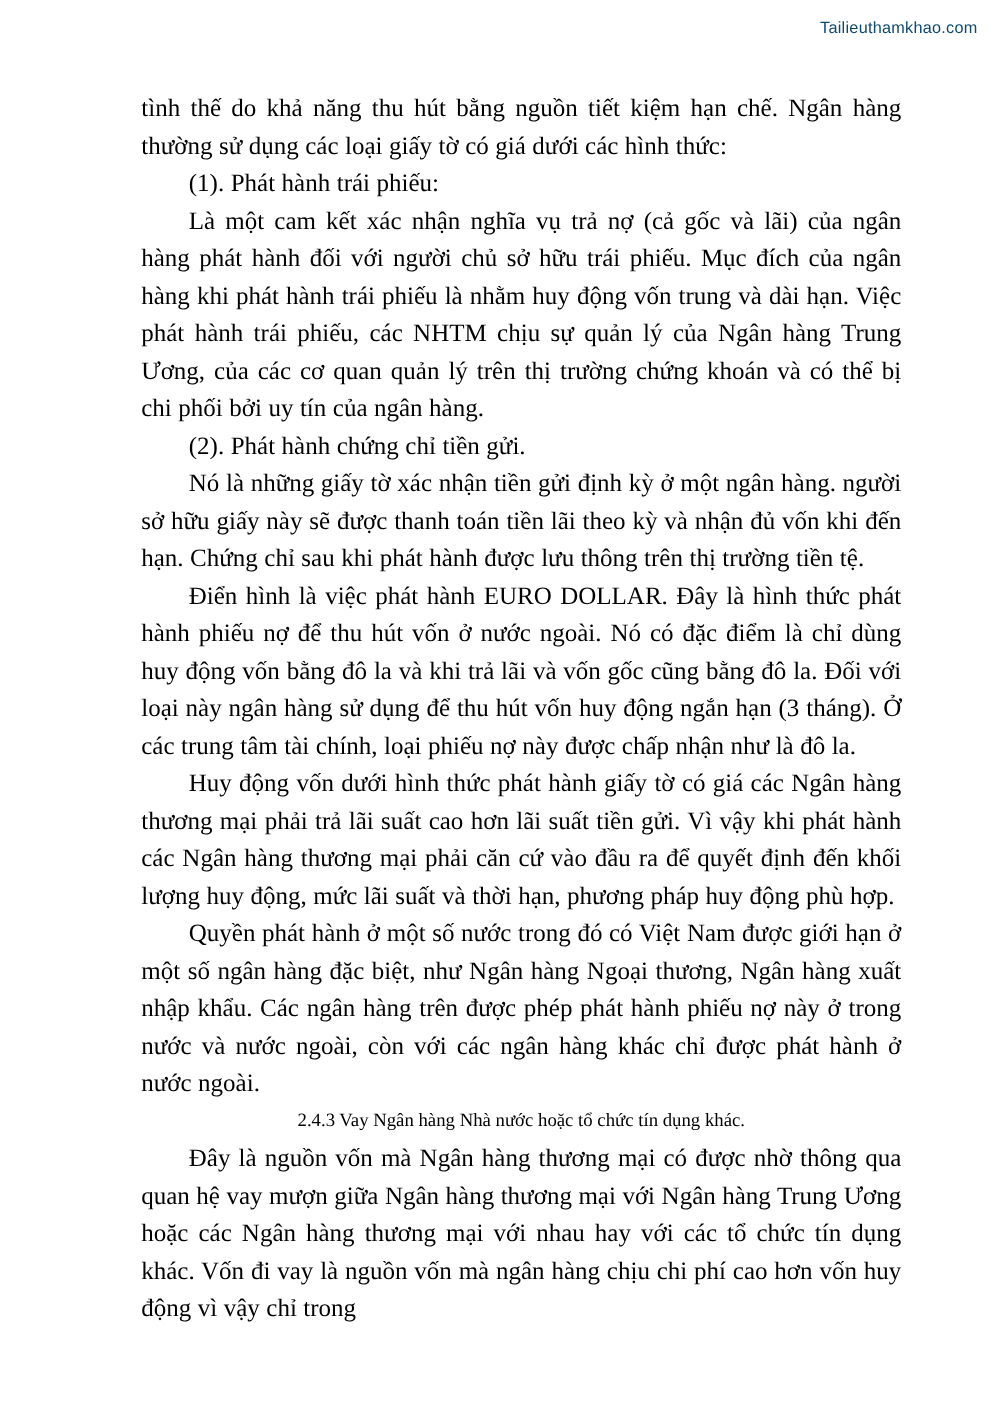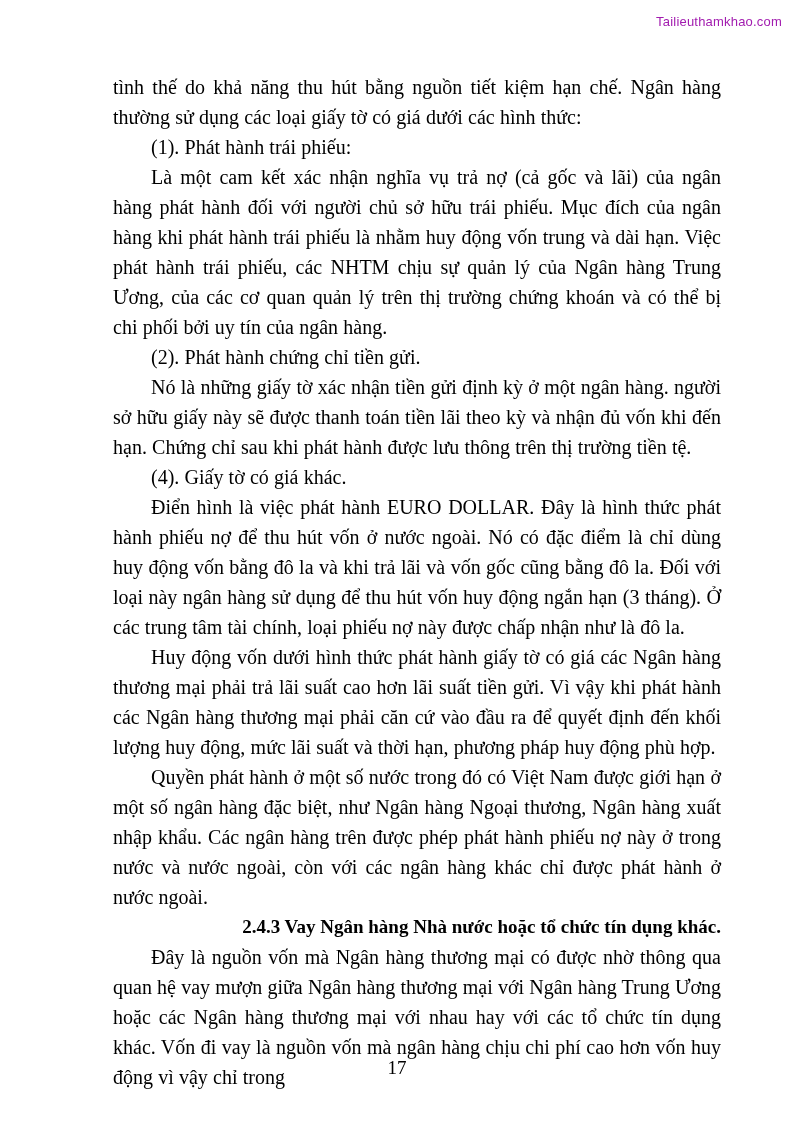--- a/index.html
+++ b/index.html
@@ -22,21 +22,21 @@
     background: #ffffff;
   }
 
   .watermark {
     position: absolute;
     top: 14px;
     right: 12px;
     font-family: "Liberation Sans", sans-serif;
     font-size: 13px;
     letter-spacing: 0.2px;
-    color: #a21caf;
+    color: #0c4a6e;
     white-space: nowrap;
     user-select: none;
   }
 
   .content {
     position: absolute;
     left: 113px;
     top: 72px;
     width: 608px;
   }
@@ -55,24 +55,24 @@
   p.para.noindent {
     text-indent: 0;
   }
 
   p.para.last-left {
     text-align: left;
   }
 
   h3.heading {
     margin: 0;
-    font-size: 19px;
+    font-size: 15px;
     line-height: 30px;
-    font-weight: bold;
-    text-align: right;
+    font-weight: normal;
+    text-align: center;
     text-indent: 0;
   }
 
   .pagenum {
     position: absolute;
     left: 0;
     right: 0;
     top: 1056px;
     text-align: center;
     font-size: 19px;
@@ -93,29 +93,27 @@
     <p class="para last-left">(1). Phát hành trái phiếu:</p>
 
     <p class="para">Là một cam kết xác nhận nghĩa vụ trả nợ (cả gốc và lãi) của ngân hàng phát hành đối với người chủ sở hữu trái phiếu. Mục đích của ngân hàng khi phát hành trái phiếu là nhằm huy động vốn trung và dài hạn. Việc phát hành trái phiếu, các NHTM chịu sự quản lý của Ngân hàng Trung Ương, của các cơ quan quản lý trên thị trường chứng khoán và có thể bị chi phối bởi uy tín của ngân hàng.</p>
 
     <p class="para last-left">(2). Phát hành chứng chỉ tiền gửi.</p>
 
     <p class="para">Nó là những giấy tờ xác nhận tiền gửi định kỳ ở một ngân hàng. người sở hữu giấy này sẽ được thanh toán tiền lãi theo kỳ và nhận đủ vốn khi đến hạn. Chứng chỉ sau khi phát hành được lưu thông trên thị trường tiền tệ.</p>
 
 
 
-    <p class="para last-left">(4). Giấy tờ có giá khác.</p>
 
     <p class="para">Điển hình là việc phát hành EURO DOLLAR. Đây là hình thức phát hành phiếu nợ để thu hút vốn ở nước ngoài. Nó có đặc điểm là chỉ dùng huy động vốn bằng đô la và khi trả lãi và vốn gốc cũng bằng đô la. Đối với loại này ngân hàng sử dụng để thu hút vốn huy động ngắn hạn (3 tháng). Ở các trung tâm tài chính, loại phiếu nợ này được chấp nhận như là đô la.</p>
 
     <p class="para">Huy động vốn dưới hình thức phát hành giấy tờ có giá các Ngân hàng thương mại phải trả lãi suất cao hơn lãi suất tiền gửi. Vì vậy khi phát hành các Ngân hàng thương mại phải căn cứ vào đầu ra để quyết định đến khối lượng huy động, mức lãi suất và thời hạn, phương pháp huy động phù hợp.</p>
 
     <p class="para">Quyền phát hành ở một số nước trong đó có Việt Nam được giới hạn ở một số ngân hàng đặc biệt, như Ngân hàng Ngoại thương, Ngân hàng xuất nhập khẩu. Các ngân hàng trên được phép phát hành phiếu nợ này ở trong nước và nước ngoài, còn với các ngân hàng khác chỉ được phát hành ở nước ngoài.</p>
 
     <h3 class="heading">2.4.3 Vay Ngân hàng Nhà nước hoặc tổ chức tín dụng khác.</h3>
 
     <p class="para">Đây là nguồn vốn mà Ngân hàng thương mại có được nhờ thông qua quan hệ vay mượn giữa Ngân hàng thương mại với Ngân hàng Trung Ương hoặc các Ngân hàng thương mại với nhau hay với các tổ chức tín dụng khác. Vốn đi vay là nguồn vốn mà ngân hàng chịu chi phí cao hơn vốn huy động vì vậy chỉ trong</p>
 
   </div>
 
-  <div class="pagenum">17</div>
 
 </div>
 
 </body></html>

